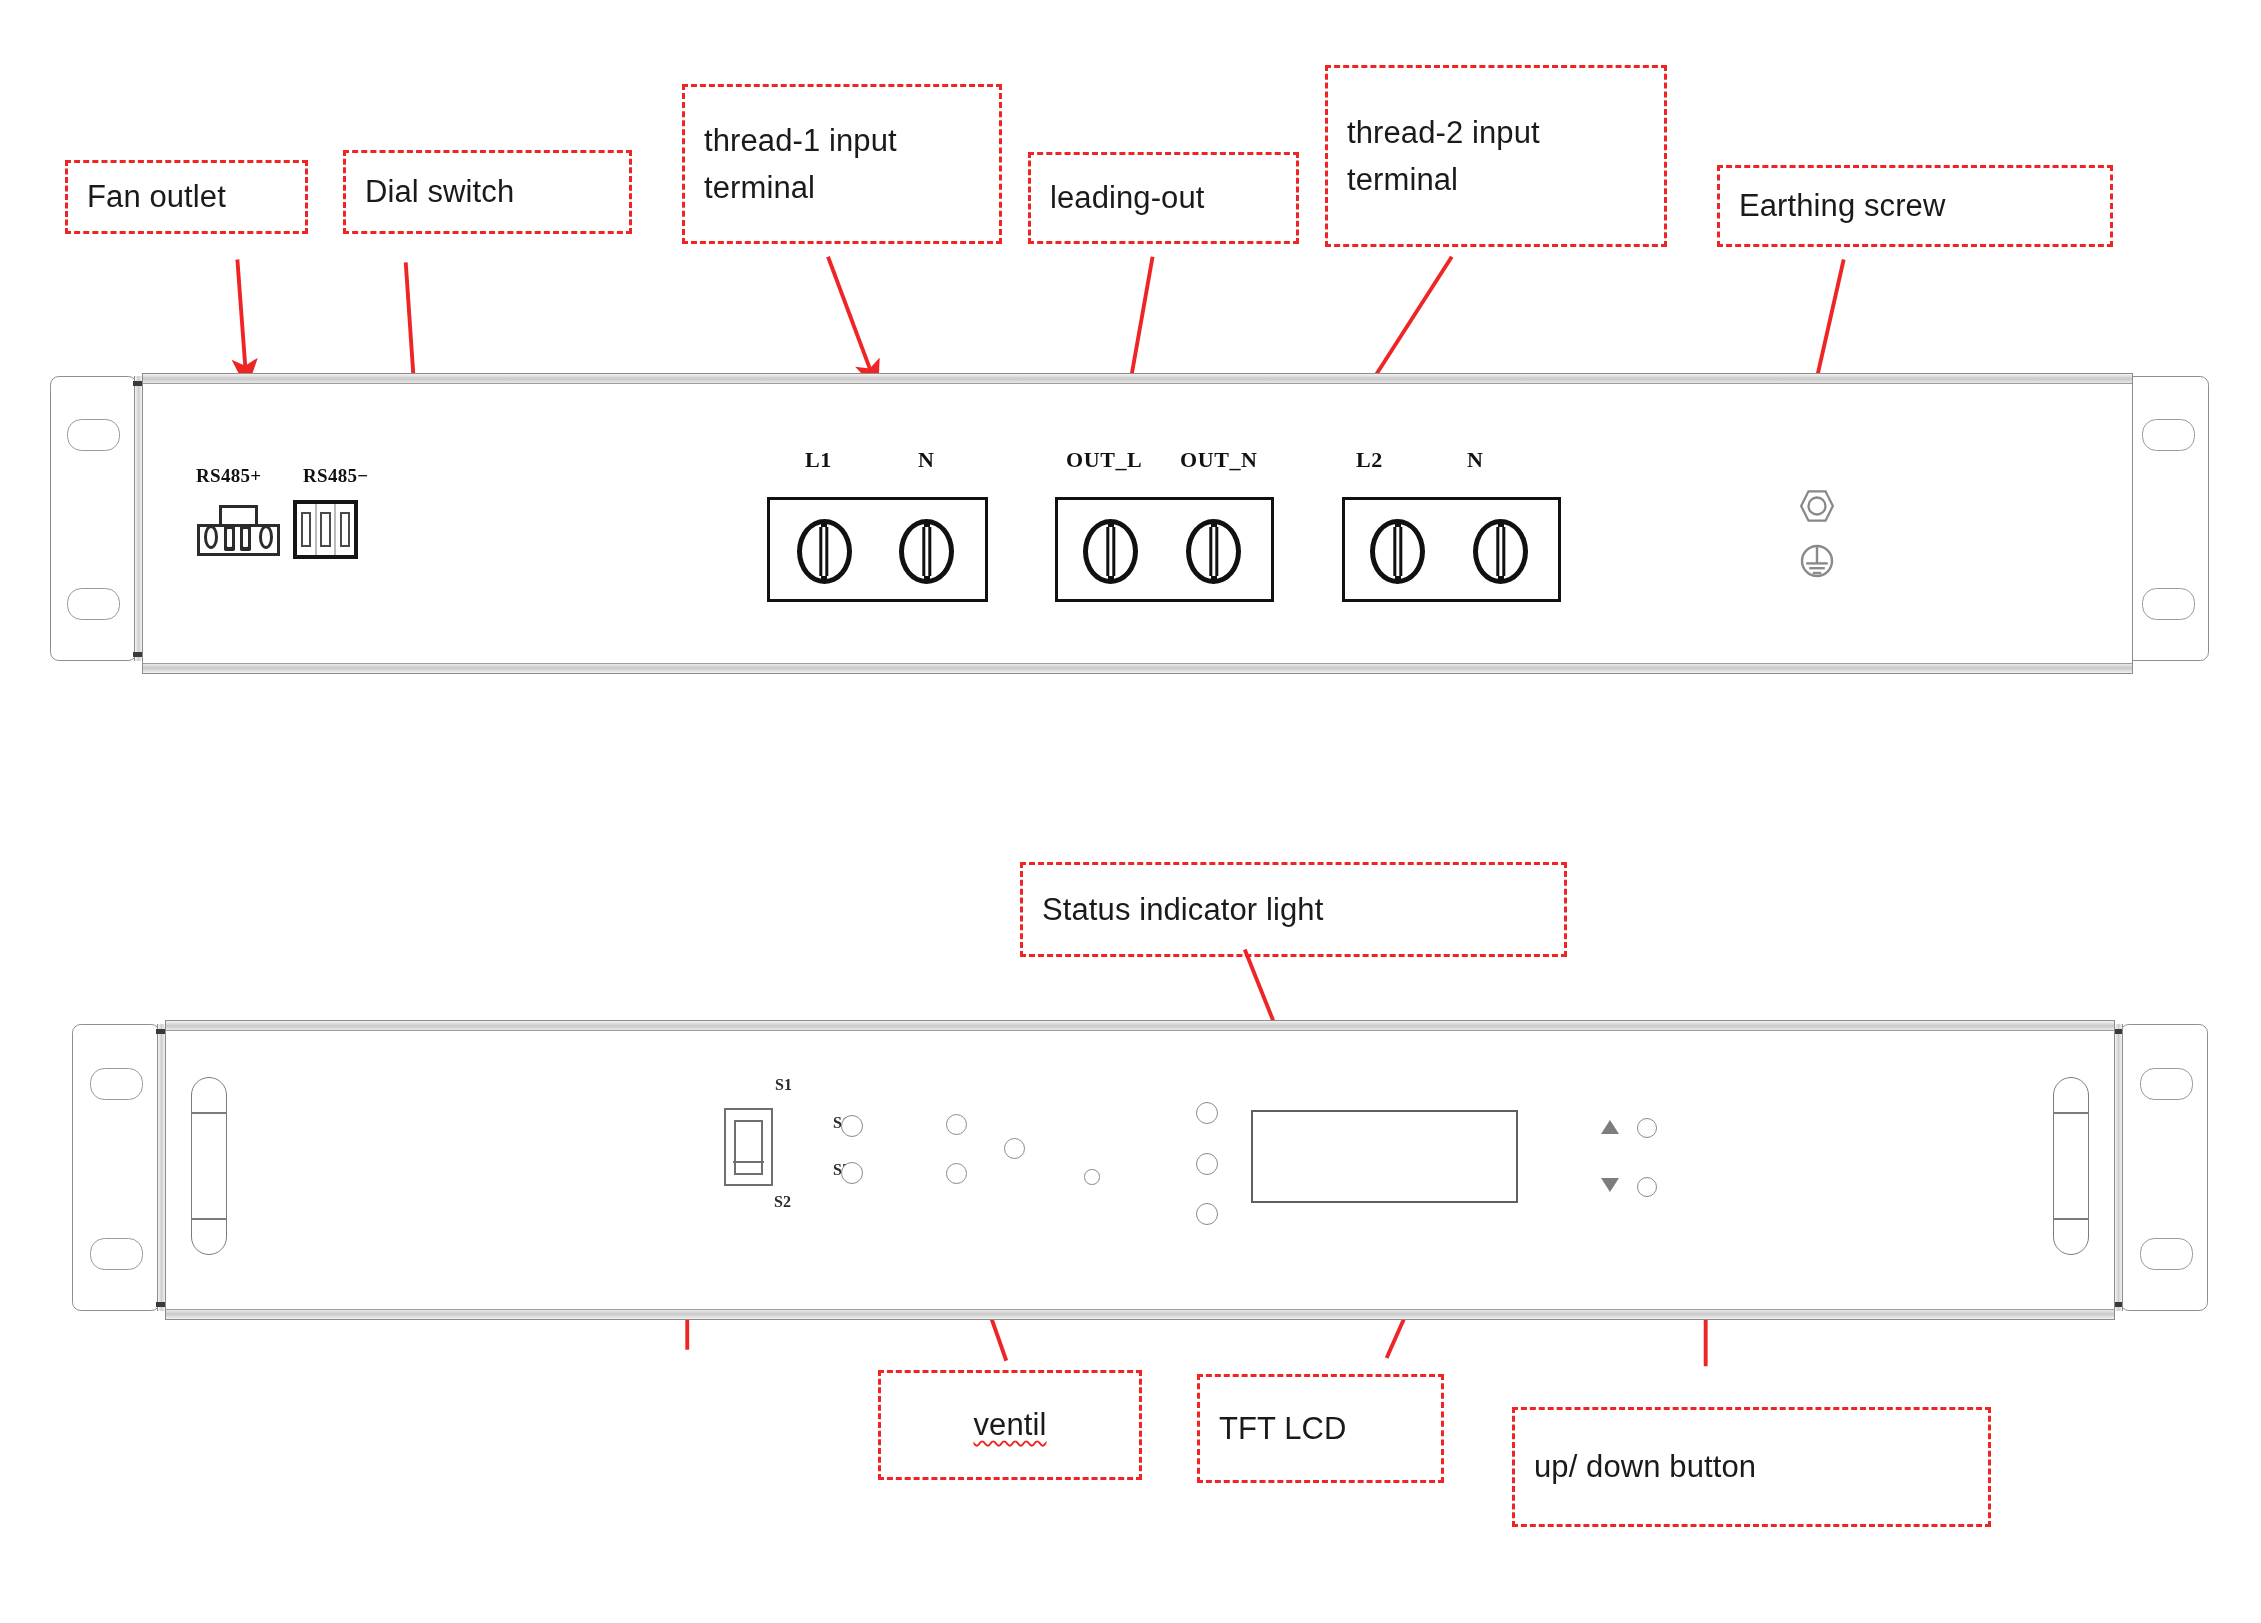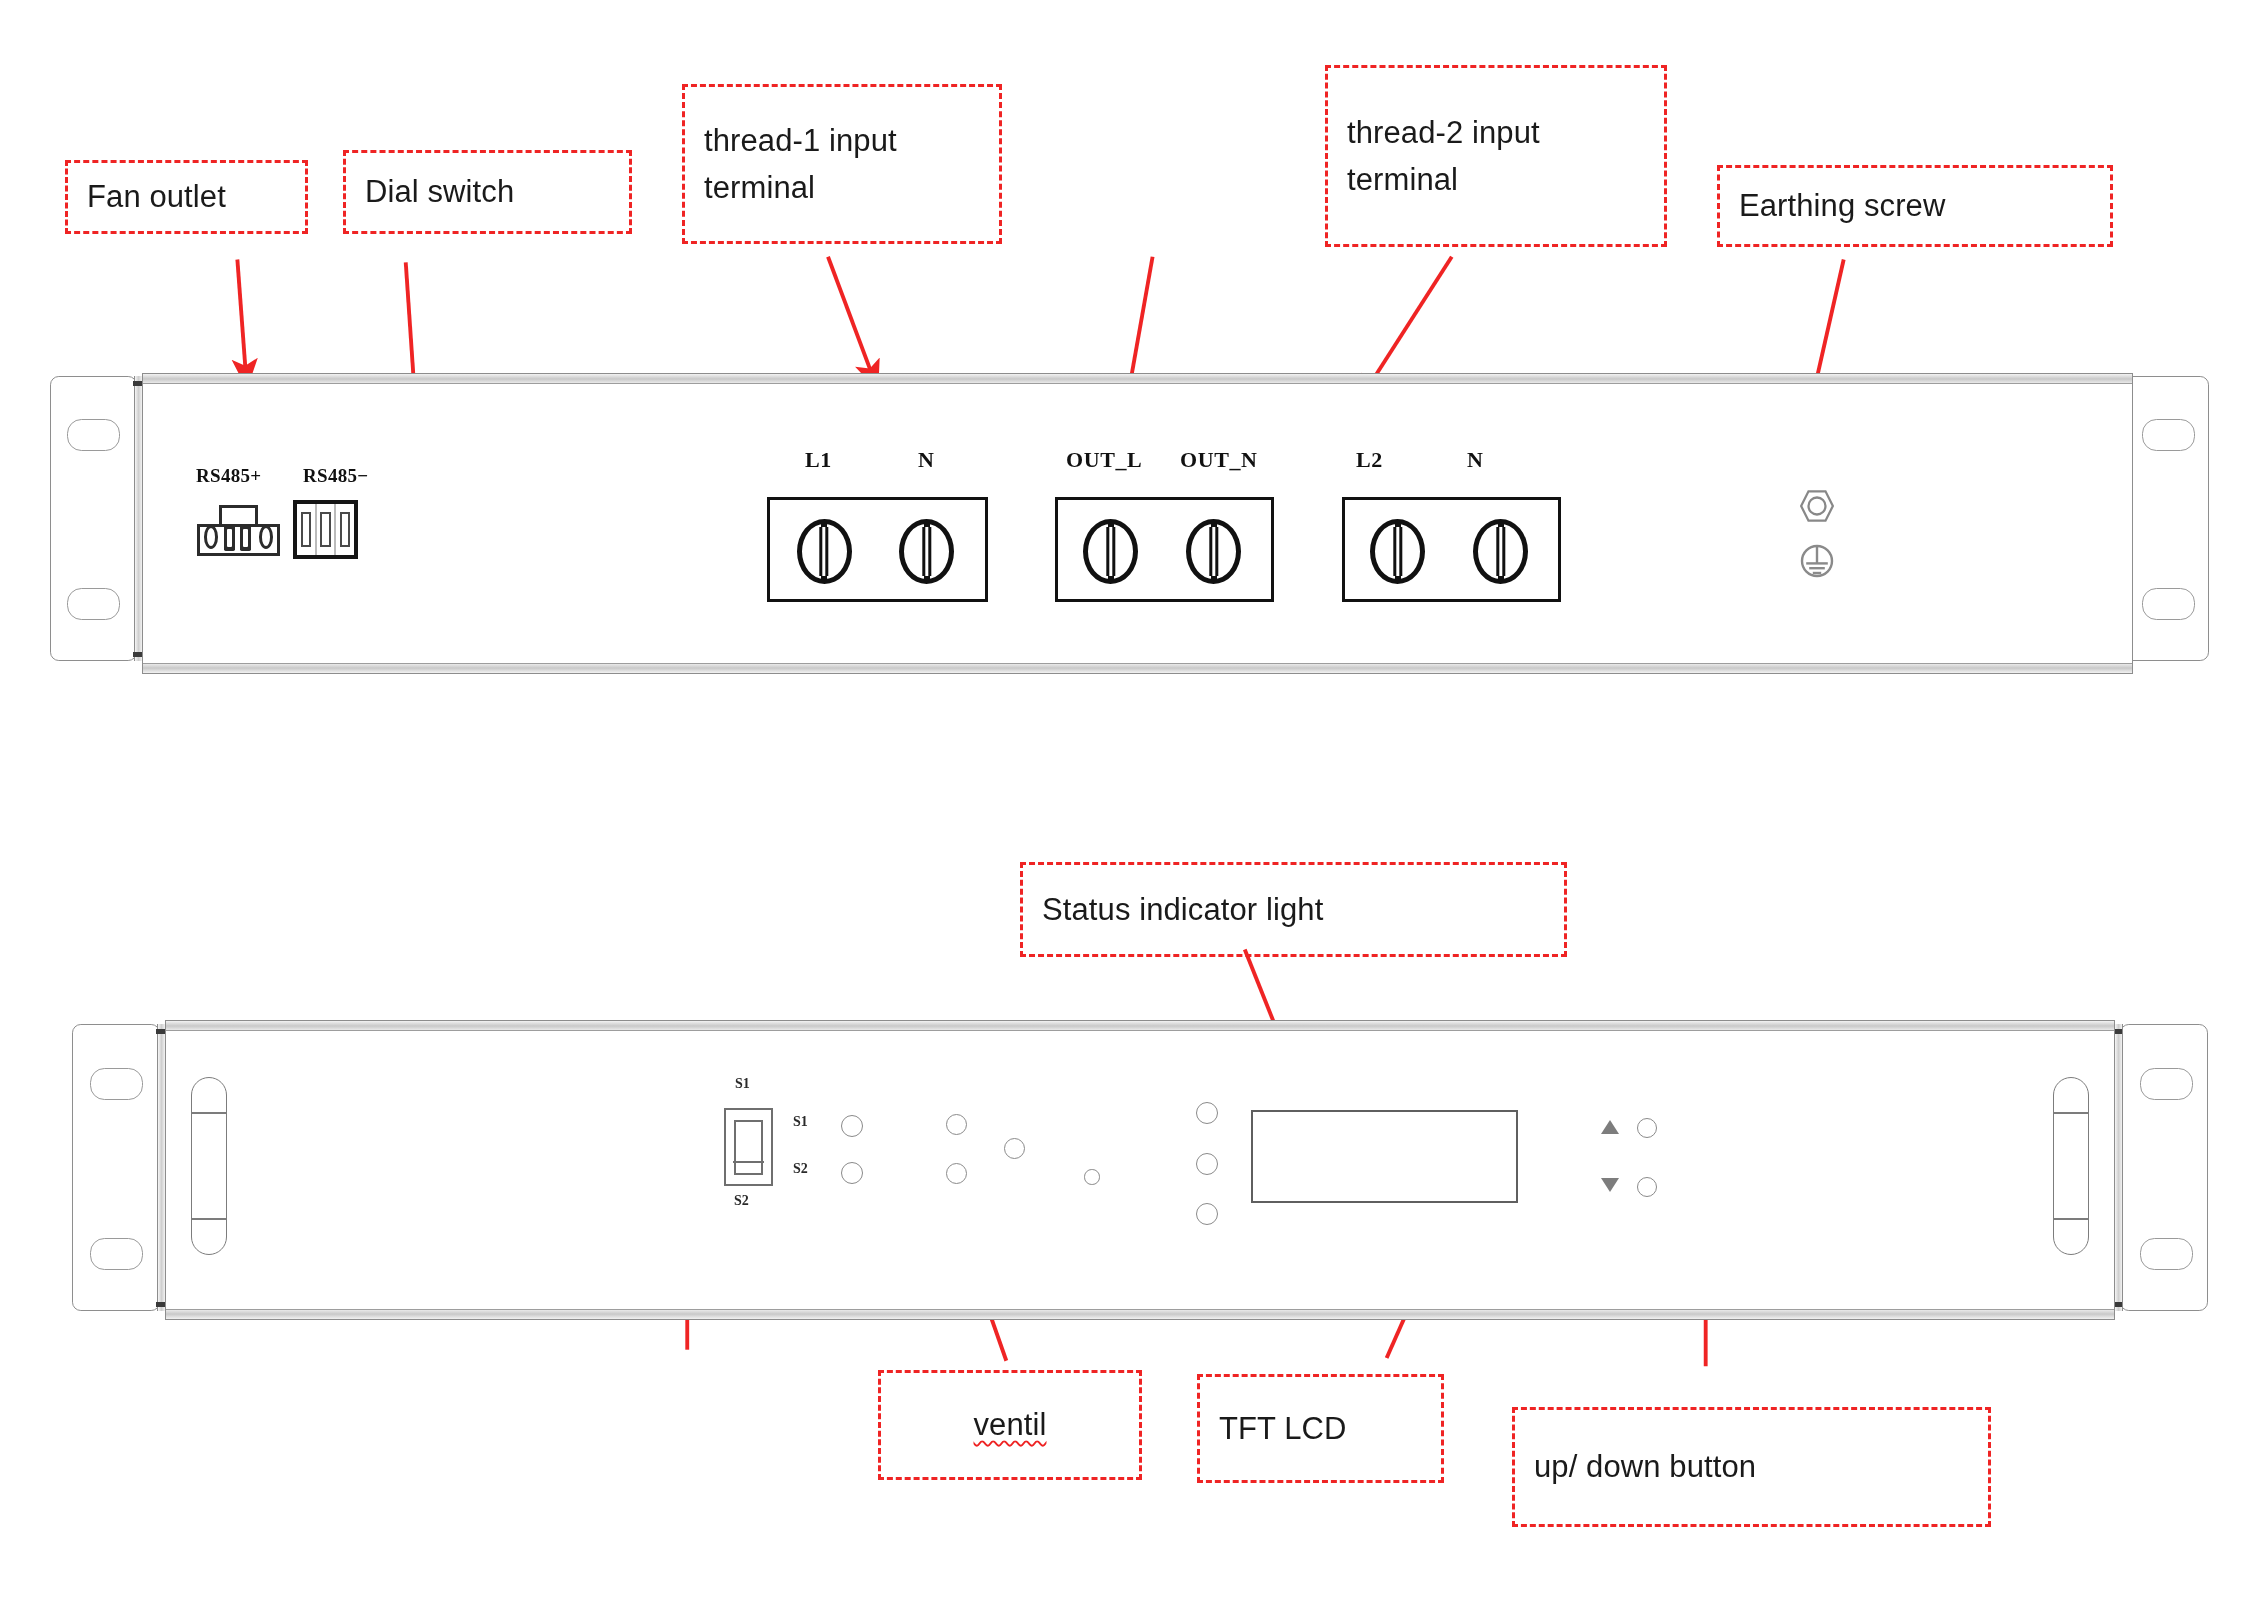--- a/index.html
+++ b/index.html
@@ -183,23 +183,24 @@
     position:absolute;left:17%;right:17%;top:14%;bottom:12%;
     border:2.2px solid #6f6f6f;background:#fff;box-sizing:border-box;
   }
   .rocker .key::after{
     content:"";position:absolute;left:-2.2px;right:-2.2px;bottom:20%;height:2.2px;background:#6f6f6f;
   }
   .sw-label{
     position:absolute;
     font-family:"Liberation Serif", serif;
     font-weight:bold;
-    font-size:14px;
+    font-size:16px;
     color:#2a2a2a;
     white-space:nowrap;
+    margin-left:40px;
   }
   .led{
     position:absolute;
     border:1.7px solid #8a8a8a;
     border-radius:50%;
     background:#fff;
     box-sizing:border-box;
   }
   .lcd{
     position:absolute;
@@ -265,20 +266,23 @@
 
   <div class="callout" style="left:343px;top:150px;width:289px;height:84px;">
     <span>Dial switch</span>
   </div>
 
   <div class="callout" style="left:682px;top:84px;width:320px;height:160px;">
     <span>thread-1 input</span>
     <span>terminal</span>
   </div>
 
+  <div class="callout" style="left:1028px;top:152px;width:271px;height:92px;">
+    <span>leading-out</span>
+  </div>
 
   <div class="callout" style="left:1325px;top:65px;width:342px;height:182px;">
     <span>thread-2 input</span>
     <span>terminal</span>
   </div>
 
   <div class="callout" style="left:1717px;top:165px;width:396px;height:82px;">
     <span>Earthing screw</span>
   </div>
 

